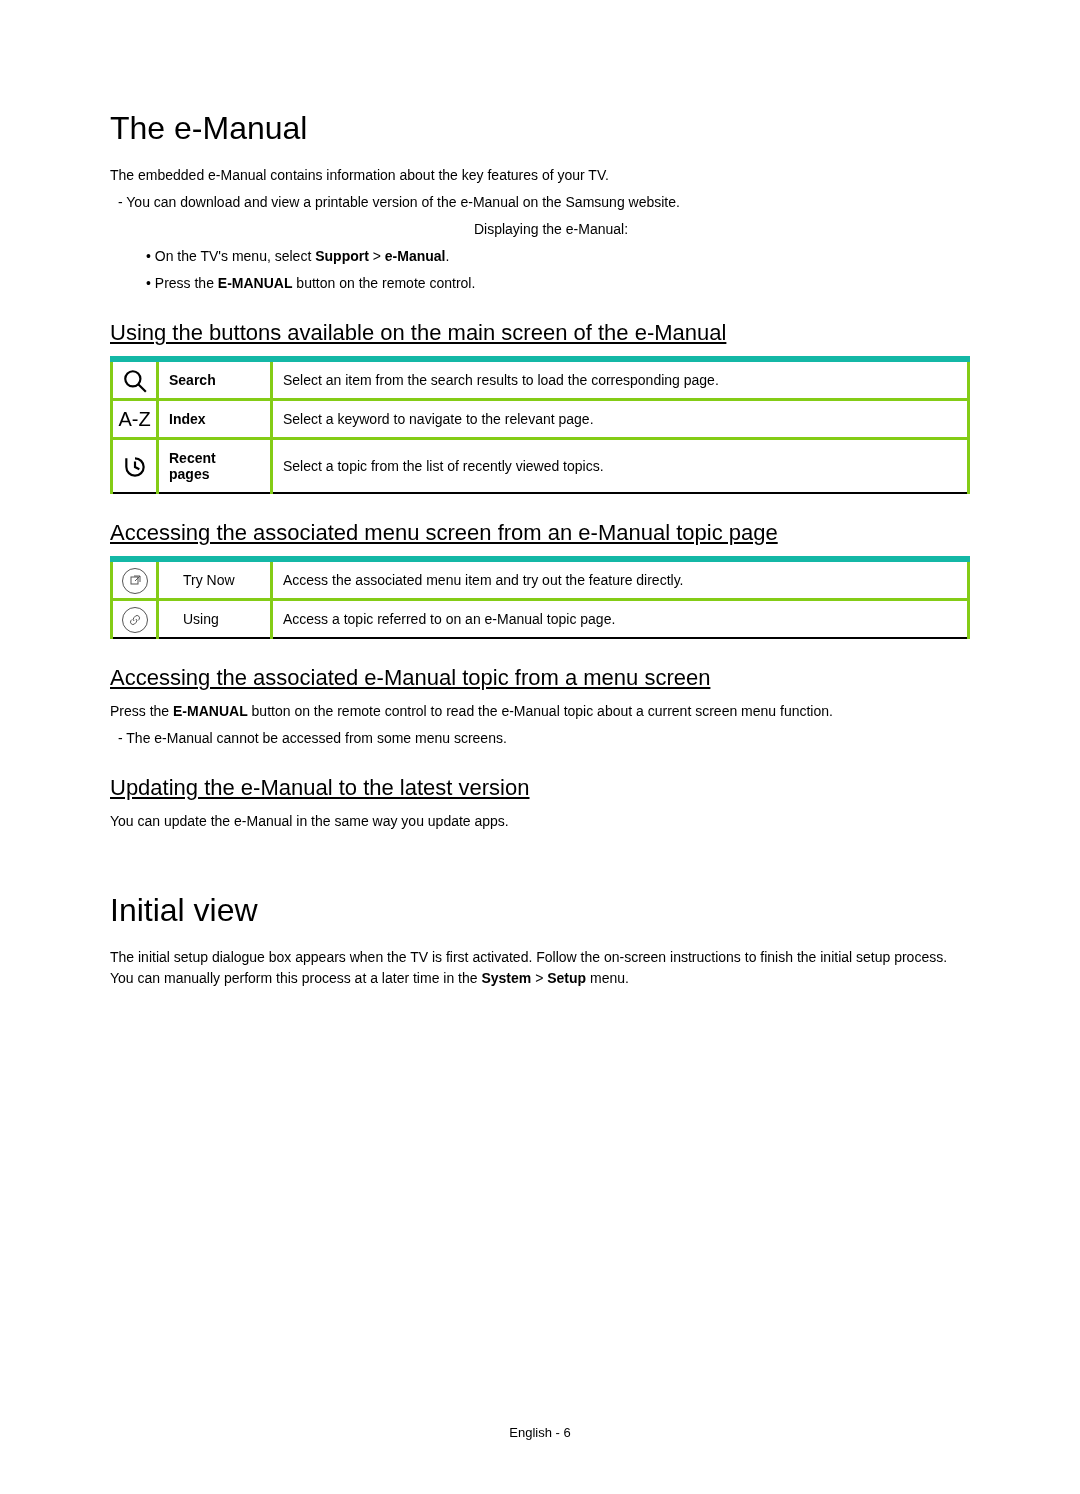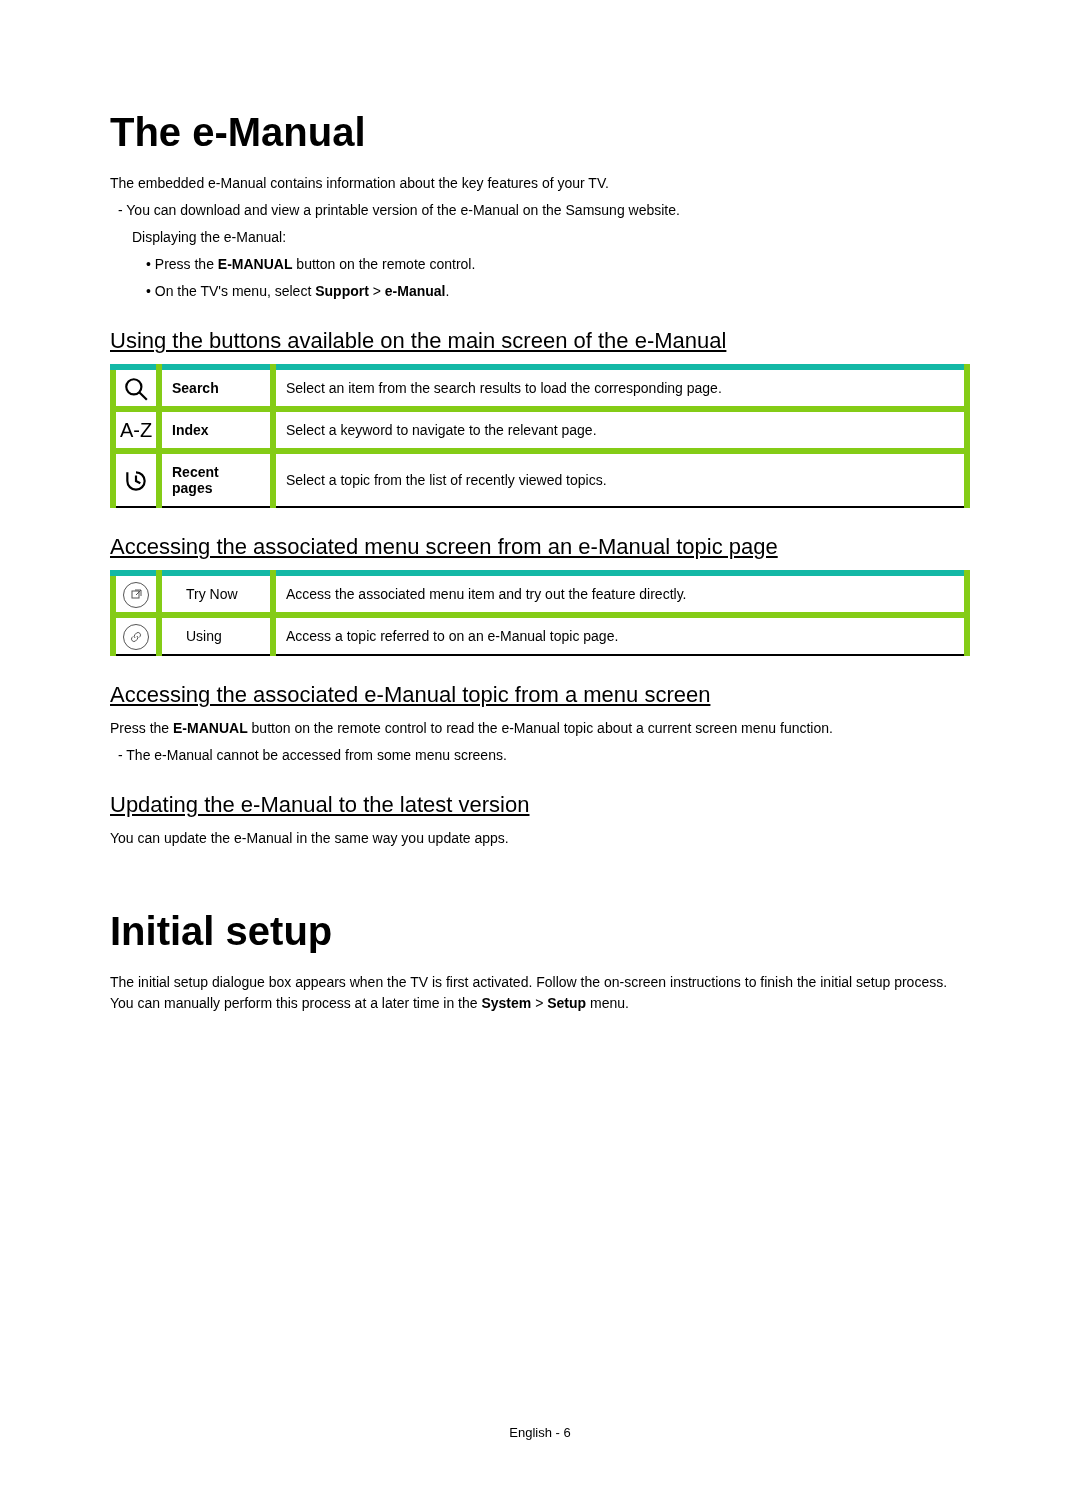--- a/index.html
+++ b/index.html
@@ -1,27 +1,27 @@
 <!DOCTYPE html>
 <html><head>
 <meta charset="utf-8">
 <style>
   * { box-sizing: border-box; margin: 0; padding: 0; }
   html, body { width: 1080px; height: 1494px; background: #fff; font-family: Arial, Helvetica, sans-serif; color: #000; }
   .page { padding: 110px 110px 0 110px; }
-  h1 { font-size: 40px; font-weight: 700; margin-bottom: 18px; }
+  h1 { font-size: 32px; font-weight: 400; margin-bottom: 18px; }
   h2 { font-size: 22px; font-weight: 400; margin-top: 26px; margin-bottom: 10px; text-decoration: underline; }
   p { font-size: 14px; line-height: 1.5; margin-bottom: 6px; }
   .indent1 { padding-left: 22px; text-indent: -14px; }
   .indent1::before { content: "- "; }
-  .plain-indent1 { padding-left: 22px; }
+  .plain-indent1 { padding-left: 22px; text-align: center; }
   .indent2 { padding-left: 50px; text-indent: -14px; }
   .indent2::before { content: "•  "; }
   table { width: 100%; border-collapse: collapse; margin-top: 6px; margin-bottom: 6px; }
-  td { border: 6px solid #84cc16; padding: 10px 10px; font-size: 14px; vertical-align: middle; }
+  td { border: 3px solid #84cc16; padding: 10px 10px; font-size: 14px; vertical-align: middle; }
   td.icon-cell { width: 46px; text-align: center; font-size: 22px; padding: 4px 0; }
   td.label-cell { width: 114px; font-weight: 700; }
   td.label-cell.light { font-weight: 400; padding-left: 24px; }
   .top-border td { border-top: 6px solid #14b8a6; }
   .bottom-border td { border-bottom: 2px solid #000; }
   .footer { position: absolute; bottom: 54px; width: 1080px; text-align: center; font-size: 13px; }
   .icon-svg { width: 26px; height: 26px; display: inline-block; vertical-align: middle; }
   .circle-icon { width: 26px; height: 26px; border: 1px solid #555; border-radius: 50%; display: inline-flex; align-items: center; justify-content: center; font-size: 13px; color: #555; }
   .sec2 { margin-top: 60px; }
   b { font-weight: 700; }
@@ -29,24 +29,24 @@
 </head>
 <body>
 
 <div class="page">
 
   <h1>The e-Manual</h1>
   <p>The embedded e-Manual contains information about the key features of your TV.</p>
   <p class="indent1">You can download and view a printable version of the e-Manual on the Samsung website.</p>
   <p class="plain-indent1">Displaying the e-Manual:</p>
   <p class="indent2">
-    <span>Press the </span><b>E-MANUAL</b><span> button on the remote control.</span>
+    <span>On the TV's menu, select </span><b>Support</b><span> &gt; </span><b>e-Manual</b><span>.</span>
   </p>
   <p class="indent2">
-    <span>On the TV's menu, select </span><b>Support</b><span> &gt; </span><b>e-Manual</b><span>.</span>
+    <span>Press the </span><b>E-MANUAL</b><span> button on the remote control.</span>
   </p>
 
   <h2>Using the buttons available on the main screen of the e-Manual</h2>
   <table>
     <tbody>
         <tr class="top-border">
       <td class="icon-cell">
         <svg class="icon-svg" viewBox="0 0 24 24" fill="none" stroke="#000" stroke-width="2">
               <circle cx="10" cy="10" r="7"></circle>
               <line x1="15" y1="15" x2="22" y2="22"></line>
@@ -110,21 +110,21 @@
   <h2>Accessing the associated e-Manual topic from a menu screen</h2>
   <p>
     <span>Press the </span><b>E-MANUAL</b><span> button on the remote control to read the e-Manual topic about a current screen menu function.</span>
   </p>
   <p class="indent1">The e-Manual cannot be accessed from some menu screens.</p>
 
   <h2>Updating the e-Manual to the latest version</h2>
   <p>You can update the e-Manual in the same way you update apps.</p>
 
   <div class="sec2">
-    <h1>Initial setup</h1>
+    <h1>Initial view</h1>
     <p>
       <span>The initial setup dialogue box appears when the TV is first activated. Follow the on-screen instructions to finish the initial setup process. You can manually perform this process at a later time in the </span><b>System</b><span> &gt; </span><b>Setup</b><span> menu.</span>
     </p>
   </div>
 
 </div>
 
 <div class="footer">English - 6</div>
 
 </body></html>

